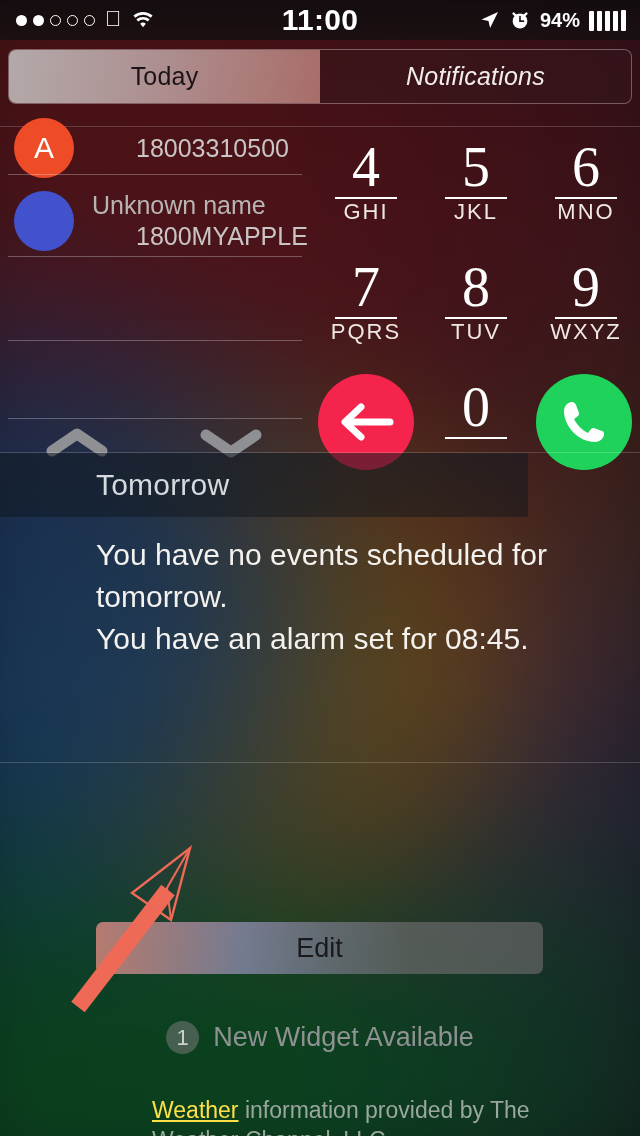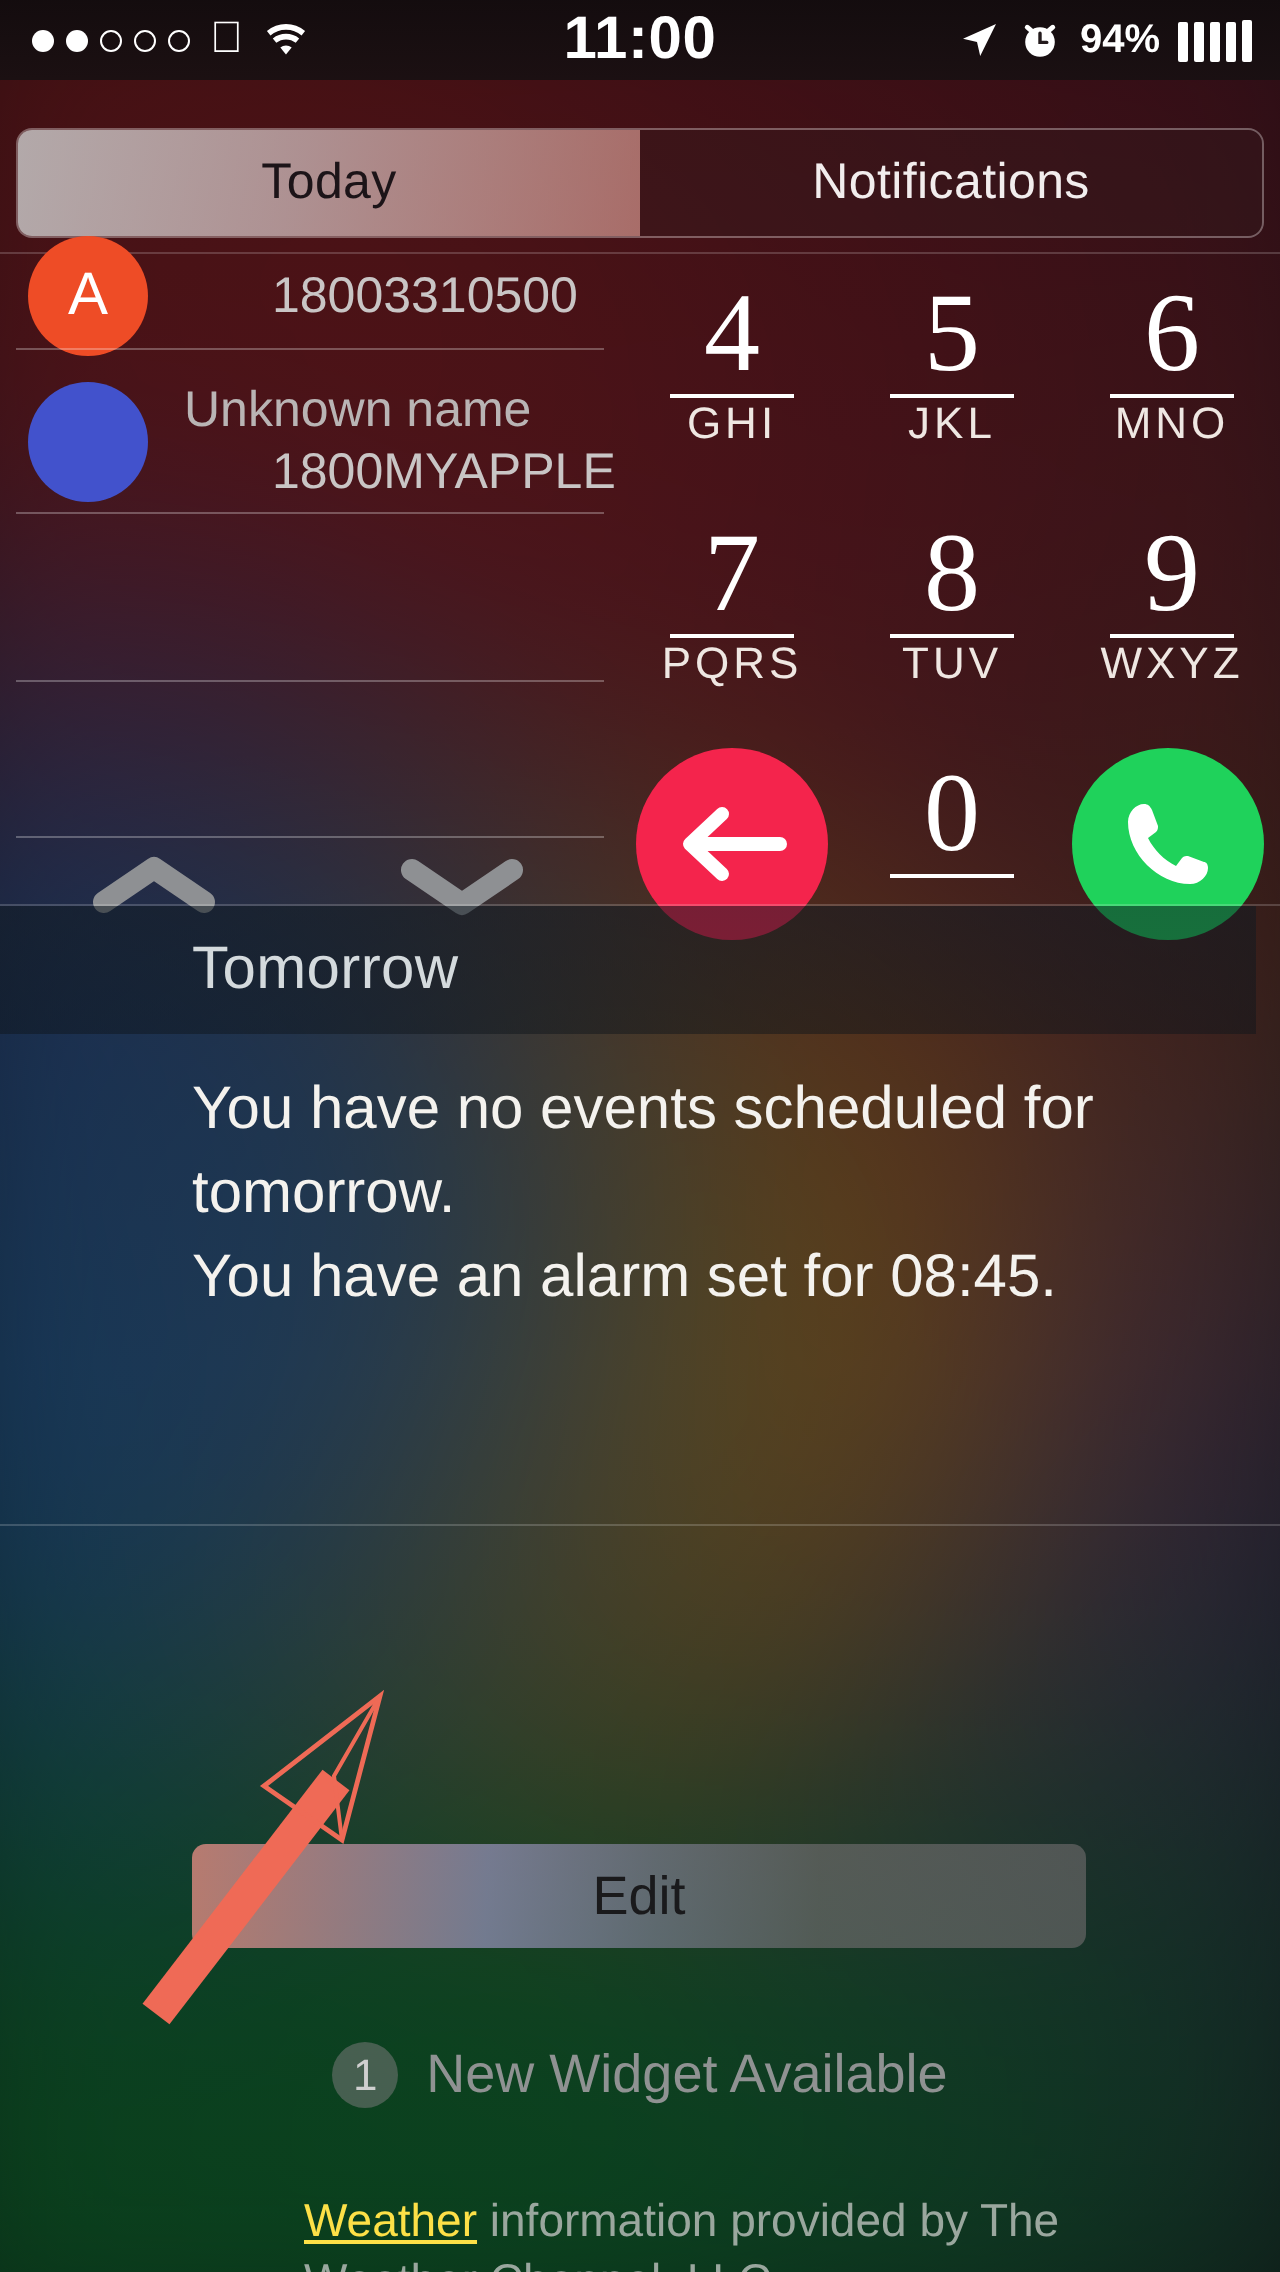--- a/index.html
+++ b/index.html
@@ -64,32 +64,31 @@
   .batbars { display:flex; gap:3px; align-items:flex-end; }
   .batbars i { display:block; width:5px; height:20px; background:#fff; border-radius:1px; }
   .batbars i:last-child { height:21px; border-radius:1px 1px 1px 1px; }
 
   
   #tabs {
     position:absolute; top:49px; left:8px; width:624px; height:55px;
     border-radius:8px; border:1px solid rgba(255,255,255,0.30);
     display:flex; overflow:hidden;
     background:rgba(255,255,255,0.04);
-    margin-top:15px;
   }
   .tab {
     flex:1; display:flex; align-items:center; justify-content:center;
     font-size:25px; letter-spacing:.2px; color:#f2eded;
   }
   .tab.selected {
     color:#1c1418;
     background:linear-gradient(100deg, rgba(205,205,205,0.80) 0%, rgba(210,190,190,0.72) 45%,
                 rgba(225,160,150,0.62) 100%);
   }
-  .tab.unselected { background:rgba(40,14,16,0.38); }
+  .tab.unselected { background:rgba(40,14,16,0.38);font-style:italic; }
 
   
   #ncbody { position:absolute; top:104px; left:0; width:640px; bottom:0; }
 
   .hairline { position:absolute; left:0; width:640px; height:1px;
               background:rgba(255,255,255,0.18); }
 
   
   #phone-widget { position:absolute; top:22px; left:0; width:640px; height:330px; }
 
@@ -113,21 +112,21 @@
   .key .digit { font-family:"Liberation Serif", serif; font-size:56px; color:#fff;
                 line-height:58px; font-weight:300; }
   .key .rule { width:62px; height:2px; background:#fff; margin:1px auto 1px; }
   .key .letters { font-family:Liberation Sans, sans-serif; font-size:22px;
                   letter-spacing:2px; color:#efe7e2; line-height:24px; }
   .circle-btn { position:absolute; width:96px; height:96px; border-radius:50%;
                 display:flex; align-items:center; justify-content:center; }
 
   
   #tomorrow-band {
-    position:absolute; top:349px; left:0; width:628px; height:64px;
+    position:absolute; top:349px; left:0; width:528px; height:64px;
     background:linear-gradient(180deg, rgba(16,26,34,0.55), rgba(14,20,26,0.48));
     display:flex; align-items:center;
   }
   #tomorrow-band .title { font-size:30px; color:#d4dadd; padding-left:96px; letter-spacing:.2px; }
 
   
   #tomorrow-text { position:absolute; top:430px; left:96px; width:500px; }
   #tomorrow-text p { font-size:30px; color:#f4f2ee; line-height:42px; }
   #tomorrow-text p.second { }
 

